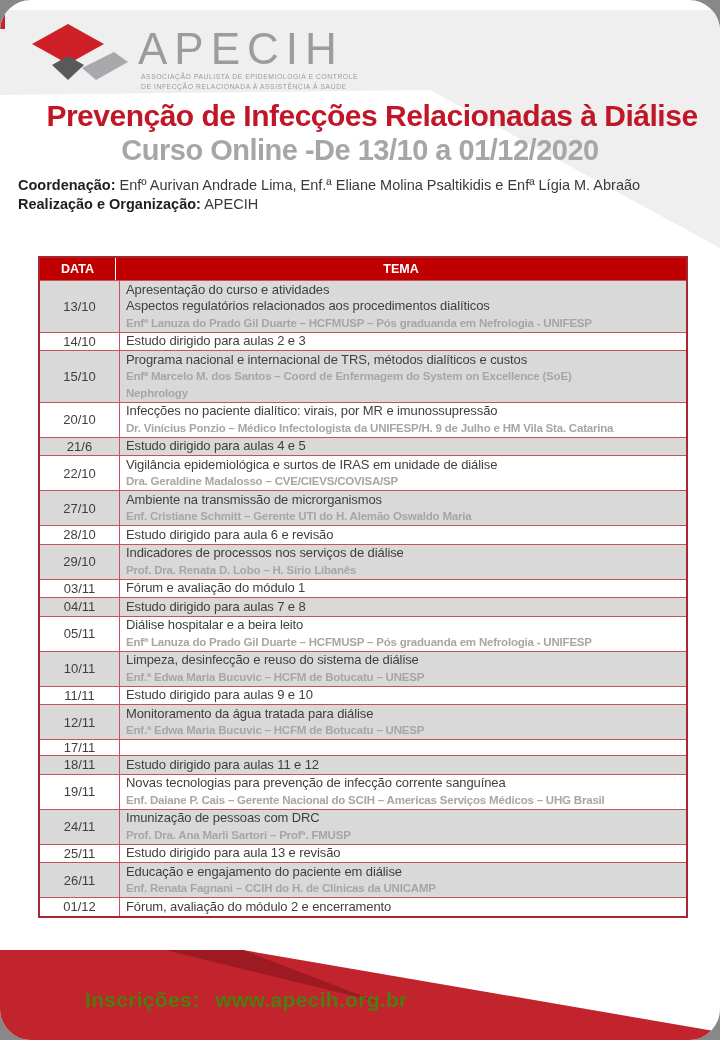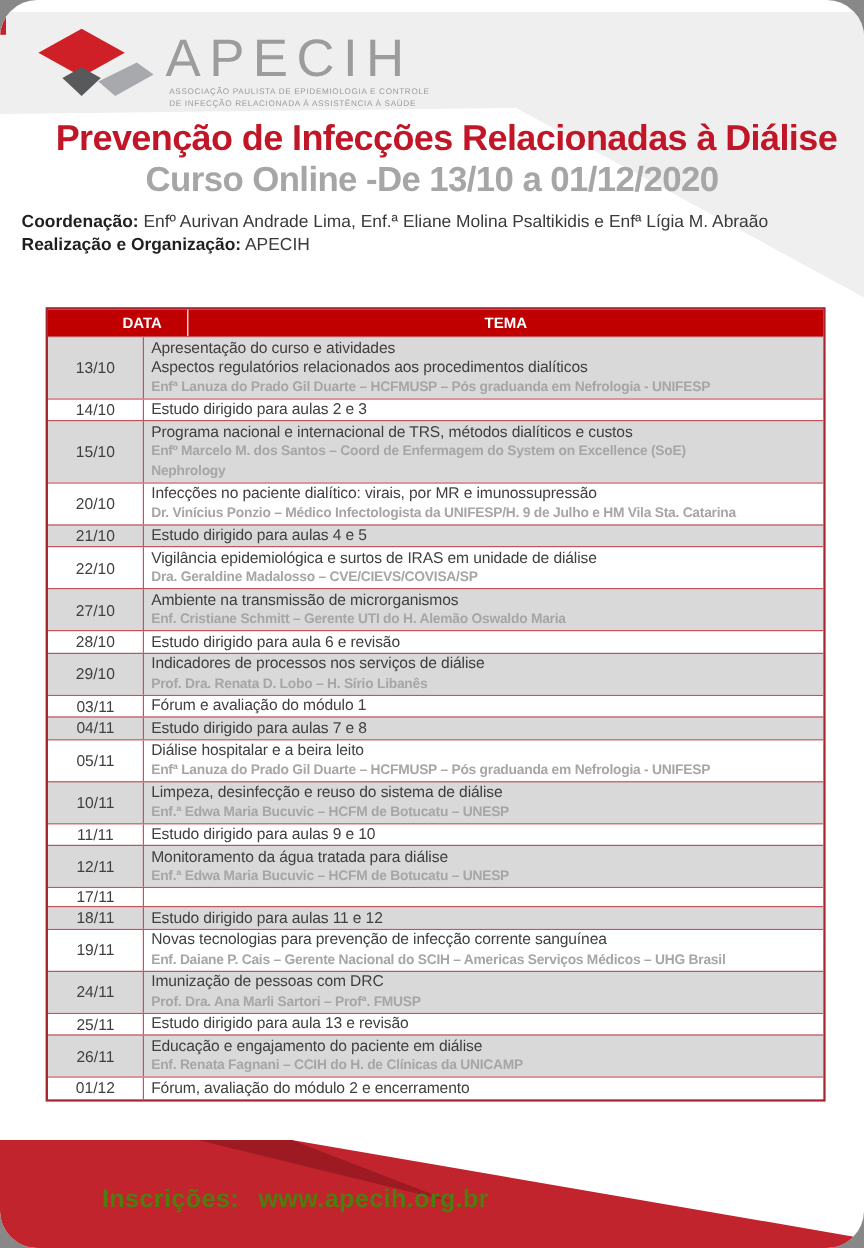--- a/index.html
+++ b/index.html
@@ -38,21 +38,21 @@
     font-size:29px; font-weight:bold; color:#a6a6a6; letter-spacing:-0.5px;
   }
   .org-block{position:absolute; left:18px; top:176px; width:690px; font-size:14.5px; color:#3a3a3a; line-height:19px;}
   .org-block b{color:#1f1f1f;}
   
   .schedule{
     position:absolute; left:38px; top:256px; width:650px;
     border:2px solid #a7262f; box-sizing:border-box; background:#fff;
   }
   .thead{display:flex; background:#c00000; color:#fff; font-weight:bold; font-size:12.5px; height:22px; line-height:22px;}
-  .th.date{width:76px; text-align:center; border-right:1.5px solid #ffffff; box-sizing:border-box;margin-left:41px;}
+  .th.date{width:76px; text-align:center; border-right:1.5px solid #ffffff; box-sizing:border-box;}
   .th.tema{flex:1; text-align:center;}
   .tr{display:flex; border-top:1px solid #c4545b; background:#ffffff;}
   .tr.shaded{background:#d9d9d9;}
   .td.date{
     width:80px; box-sizing:border-box; border-right:1px solid #c4545b;
     display:flex; align-items:center; justify-content:center;
     font-size:13px; color:#3f3f3f;
   }
   .td.tema{flex:1; padding:0.5px 6px;}
   .topic{font-size:13px; color:#3f3f3f; line-height:16.5px; letter-spacing:-0.1px;}
@@ -136,21 +136,21 @@
           </div>
         </div>
         <div class="tr">
           <div class="td date">20/10</div>
           <div class="td tema">
             <div class="topic">Infecções no paciente dialítico: virais, por MR e imunossupressão</div>
             <div class="speaker">Dr. Vinícius Ponzio – Médico Infectologista da UNIFESP/H. 9 de Julho e HM Vila Sta. Catarina</div>
           </div>
         </div>
         <div class="tr shaded">
-          <div class="td date">21/10</div>
+          <div class="td date">21/6</div>
           <div class="td tema">
             <div class="topic">Estudo dirigido para aulas 4 e 5</div>
           </div>
         </div>
         <div class="tr">
           <div class="td date">22/10</div>
           <div class="td tema">
             <div class="topic">Vigilância epidemiológica e surtos de IRAS em unidade de diálise</div>
             <div class="speaker">Dra. Geraldine Madalosso – CVE/CIEVS/COVISA/SP</div>
           </div>

